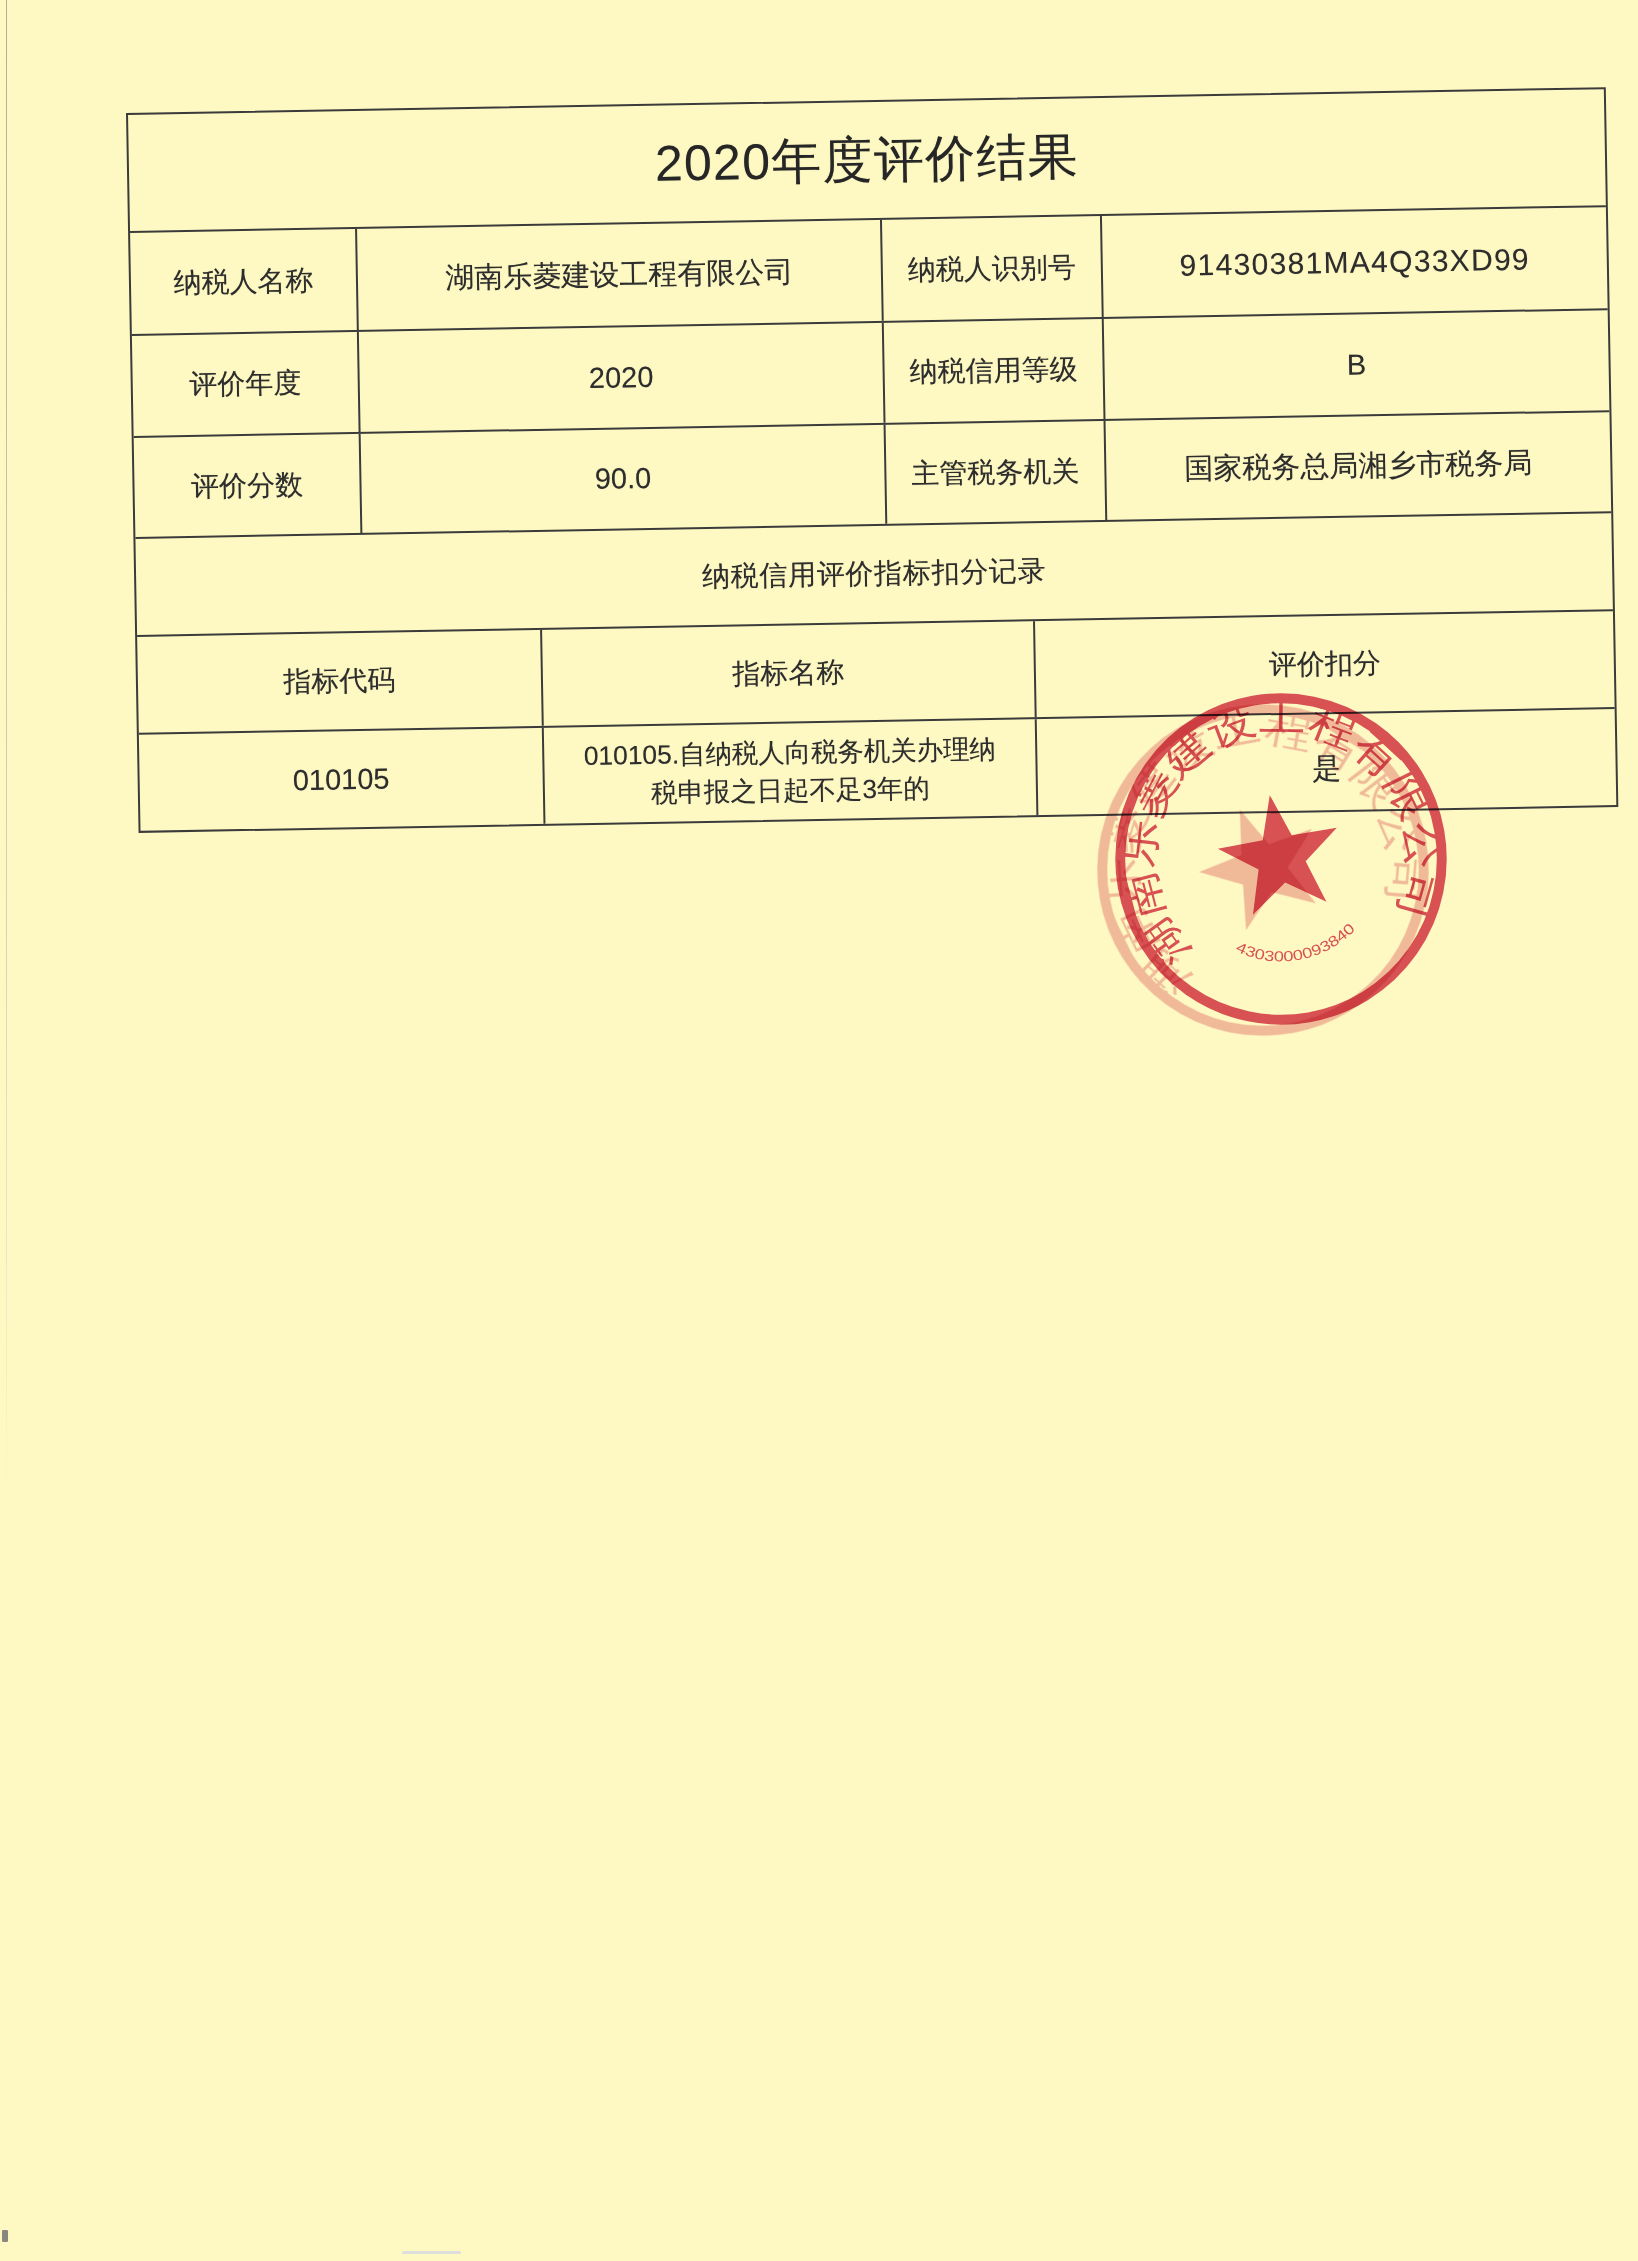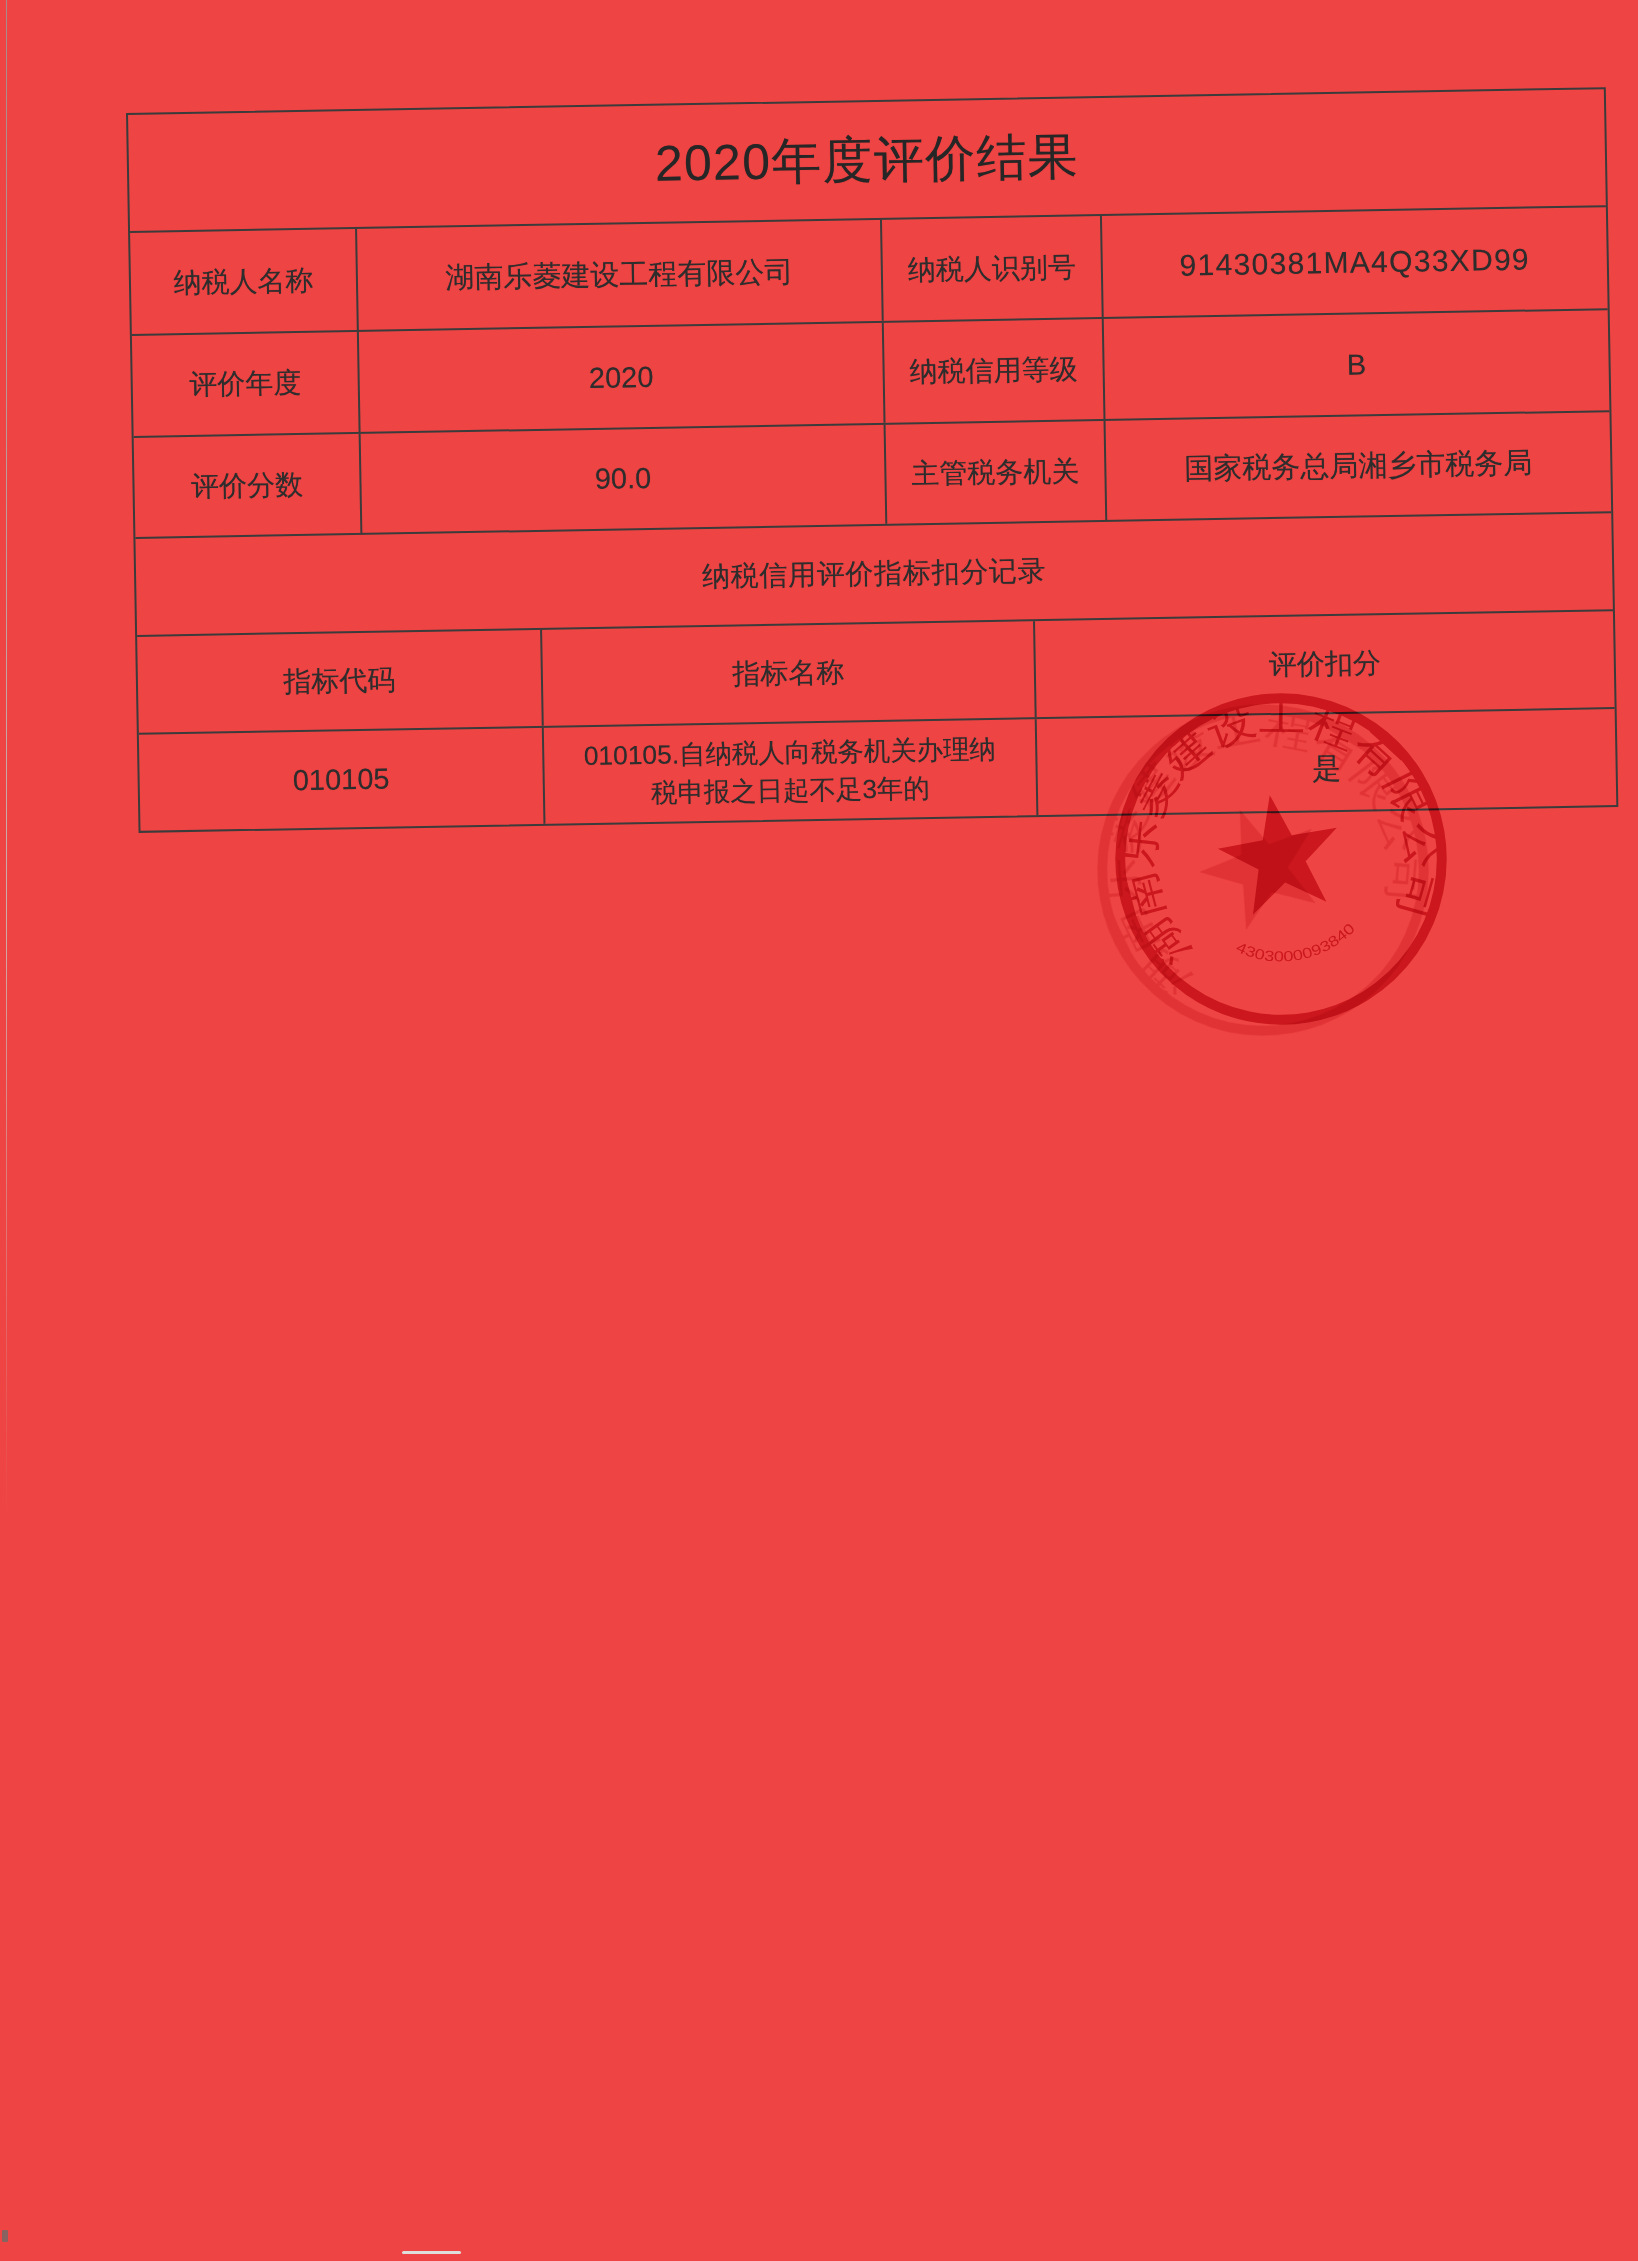--- a/index.html
+++ b/index.html
@@ -4,21 +4,21 @@
 <style>
   html,body{margin:0;padding:0;}
   body{
     width:1638px;height:2261px;
     background:#f2f2f0;
     font-family:"Liberation Sans", sans-serif;
   }
   .page{
     position:relative;
     width:1638px;height:2261px;
-    background:#ef4444;
+    background:#fef9c3;
     overflow:hidden;
   }
   
   .scan-edge{
     position:absolute;left:6px;top:0;width:1.3px;height:1519px;
     background:linear-gradient(#9a9a97,#c6c6c2 60%,rgba(200,200,196,0));
     opacity:.8;
   }
   .scan-mark-bl{
     position:absolute;left:2px;top:2230px;width:6px;height:12px;

